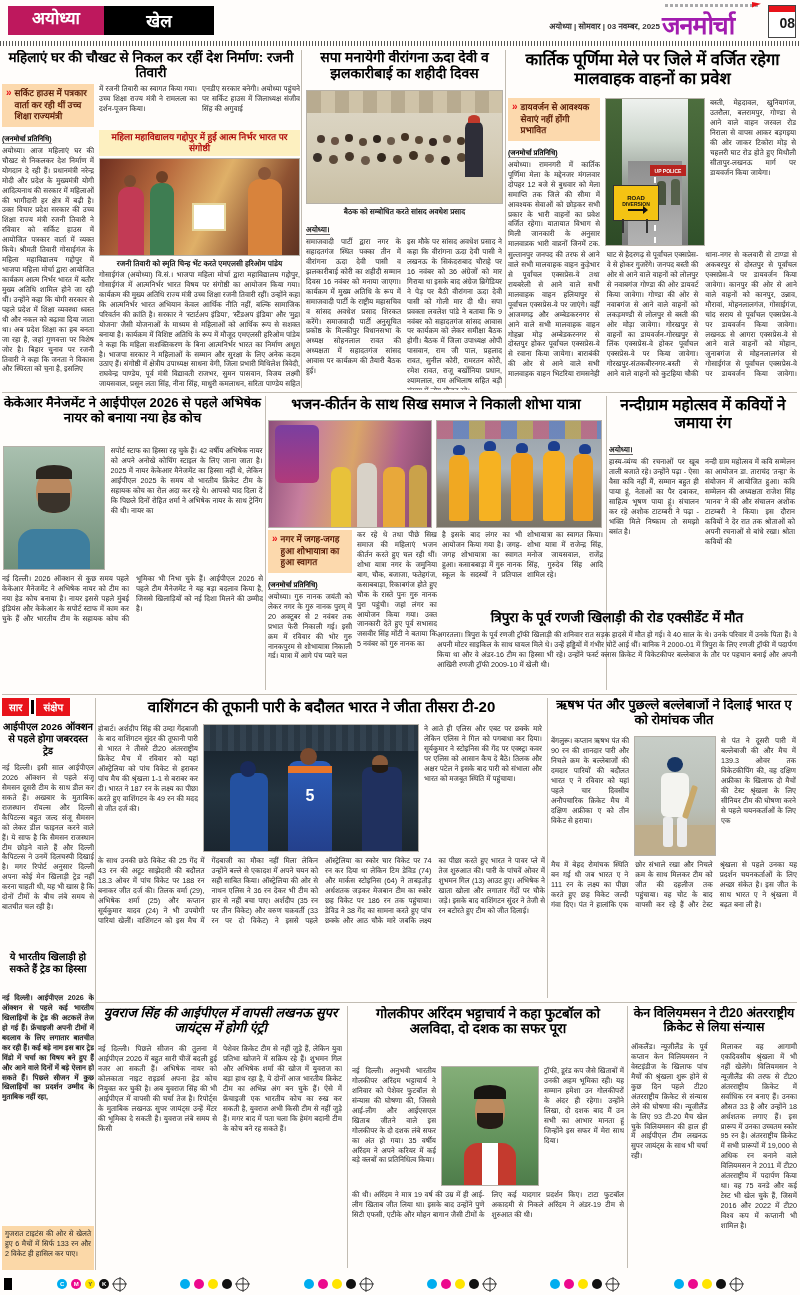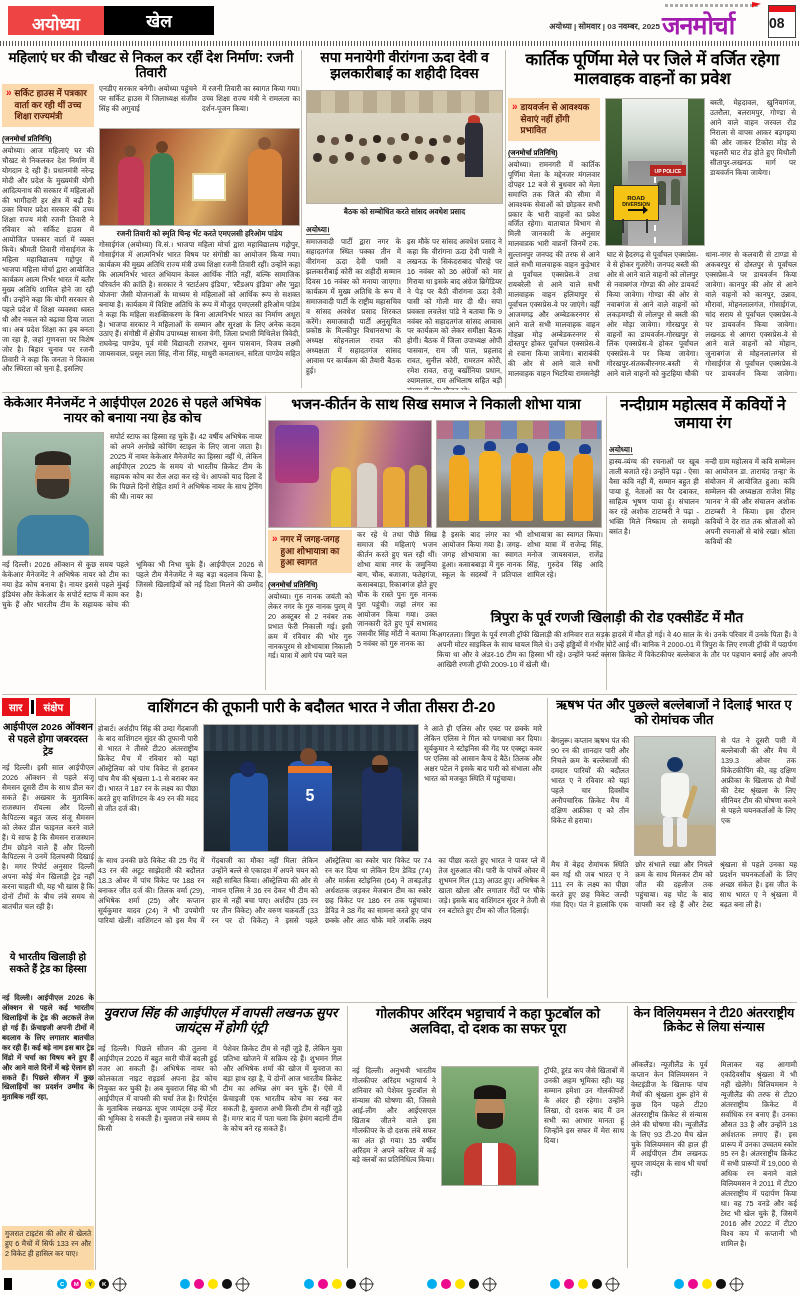--- a/index.html
+++ b/index.html
@@ -30,33 +30,33 @@
   .reg::before{content:"";position:absolute;left:50%;top:-2px;bottom:-2px;width:1px;background:#333;transform:translateX(-50%);}
   .reg::after{content:"";position:absolute;top:50%;left:-2px;right:-2px;height:1px;background:#333;transform:translateY(-50%);}
   .grp{display:flex;gap:4px;align-items:center;}
 </style>
 </head>
 <body>
 
 <div class="page">
 
   <div class="abs" style="left:0;top:0;width:800px;height:40px;">
-    <div class="abs" style="left:8px;top:6px;width:96px;height:29px;background:#ef4444;color:#fff;font-weight:700;font-size:17px;display:flex;align-items:flex-end;justify-content:center;">
+    <div class="abs" style="left:8px;top:6px;width:96px;height:29px;background:#be185d;color:#fff;font-weight:700;font-size:17px;display:flex;align-items:flex-start;justify-content:center;">
         <span>अयोध्या</span>
       </div>
     <div class="abs" style="left:104px;top:6px;width:110px;height:29px;background:#000;color:#fff;font-weight:700;font-size:17px;display:flex;align-items:center;justify-content:center;">
         <span>खेल</span>
       </div>
     <div class="abs" style="left:540px;top:20px;width:120px;font-size:8px;font-weight:700;color:#333;text-align:right;">अयोध्या | सोमवार | 03 नवम्बर, 2025</div>
     <div class="abs" style="left:665px;top:4px;width:95px;height:3px;background:repeating-linear-gradient(90deg,#aaa 0 3px,transparent 3px 5px);"></div>
     <div class="abs" style="left:662px;top:7px;width:102px;font-size:25px;font-weight:900;color:#a21caf;letter-spacing:-1px;">जनमोर्चा</div>
     <div class="abs" style="left:752px;top:2px;width:9px;height:9px;background:#e8131a;clip-path:polygon(0 0,100% 20%,0 60%);"></div>
     <div class="abs" style="left:768px;top:5px;width:26px;height:31px;border:1px solid #444;background:#fff;">
       <div style="width:100%;height:6px;background:#e8131a;"></div>
-      <div style="font-size:14px;font-weight:700;text-align:left;line-height:22px;">08</div>
+      <div style="font-size:14px;font-weight:700;text-align:right;line-height:22px;">08</div>
     </div>
   </div>
   <div class="abs" style="left:0;top:41px;width:800px;height:5px;background:repeating-linear-gradient(90deg,#555 0 1px,transparent 1px 3px);"></div>
 
   <div class="vr" style="left:301px;top:50px;height:338px;"></div>
   <div class="vr" style="left:505px;top:50px;height:338px;"></div>
   <div class="vr" style="left:265px;top:396px;height:294px;"></div>
   <div class="vr" style="left:606px;top:396px;height:294px;"></div>
   <div class="vr" style="left:95px;top:698px;height:572px;"></div>
   <div class="vr" style="left:547px;top:698px;height:300px;"></div>
@@ -72,23 +72,24 @@
       <div style="width:92px;flex:none;">
         <div class="kick">
             <span class="mk">»</span>
             <span>सर्किट हाउस में पत्रकार वार्ता कर रही थीं उच्च शिक्षा राज्यमंत्री</span>
           </div>
         <div class="credit">(जनमोर्चा प्रतिनिधि)</div>
         <div class="bt" style="height:226px;">अयोध्या। आज महिलाएं घर की चौखट से निकलकर देश निर्माण में योगदान दे रही हैं। प्रधानमंत्री नरेन्द्र मोदी और प्रदेश के मुख्यमंत्री योगी आदित्यनाथ की सरकार में महिलाओं की भागीदारी हर क्षेत्र में बढ़ी है। उक्त विचार प्रदेश सरकार की उच्च शिक्षा राज्य मंत्री रजनी तिवारी ने रविवार को सर्किट हाउस में आयोजित पत्रकार वार्ता में व्यक्त किये। श्रीमती तिवारी गोसाईगंज के महिला महाविद्यालय गद्दोपुर में भाजपा महिला मोर्चा द्वारा आयोजित कार्यक्रम आत्म निर्भर भारत में बतौर मुख्य अतिथि शामिल होने जा रही थीं। उन्होंने कहा कि योगी सरकार से पहले प्रदेश में शिक्षा व्यवस्था ध्वस्त थी और नकल को बढ़ावा दिया जाता था। अब प्रदेश शिक्षा का हब बनता जा रहा है, जहां गुणवत्ता पर विशेष जोर है। बिहार चुनाव पर रजनी तिवारी ने कहा कि जनता ने विकास और स्थिरता को चुना है, इसलिए</div>
       </div>
       <div style="width:201px;flex:none;">
         <div style="display:flex;gap:5px;height:44px;">
+          <div class="bt" style="width:98px;">में रजनी तिवारी का स्वागत किया गया। उच्च शिक्षा राज्य मंत्री ने रामलला का दर्शन-पूजन किया।</div>
           <div class="bt" style="width:98px;">एनडीए सरकार बनेगी। अयोध्या पहुंचने पर सर्किट हाउस में जिलाध्यक्ष संजीव सिंह की अगुवाई</div>
-          <div class="bt" style="width:98px;">में रजनी तिवारी का स्वागत किया गया। उच्च शिक्षा राज्य मंत्री ने रामलला का दर्शन-पूजन किया।</div>
         </div>
+        <div class="subhd" style="height:22px;margin:2px 0;">महिला महाविद्यालय गद्दोपुर में हुई आत्म निर्भर भारत पर संगोष्ठी</div>
         <div class="ph" style="width:199px;height:96px;background:linear-gradient(115deg,#6e2f20 0%,#b86a3e 30%,#dfb068 55%,#8e5232 80%,#5e3322 100%);">
           <div class="abs" style="left:18px;top:28px;width:26px;height:68px;background:#c23a55;border-radius:10px 10px 0 0;"></div>
           <div class="abs" style="left:50px;top:24px;width:24px;height:72px;background:#3e7d52;border-radius:10px 10px 0 0;"></div>
           <div class="abs" style="left:148px;top:20px;width:34px;height:76px;background:#d8833c;border-radius:12px 12px 0 0;"></div>
           <div class="abs" style="left:92px;top:44px;width:30px;height:24px;background:#fff;border:2px solid #e8d9a0;"></div>
           <div class="abs" style="left:24px;top:16px;width:12px;height:12px;border-radius:50%;background:#7a4a30;"></div>
           <div class="abs" style="left:56px;top:12px;width:12px;height:12px;border-radius:50%;background:#6e4026;"></div>
           <div class="abs" style="left:158px;top:8px;width:13px;height:13px;border-radius:50%;background:#8a5638;"></div>
         </div>
         <div class="cap">रजनी तिवारी को स्मृति चिन्ह भेंट करते एमएलसी हरिओम पांडेय</div>
@@ -144,21 +145,21 @@
         </div>
         <div class="abs" style="left:16px;top:120px;width:2px;height:14px;background:#333;box-shadow:24px 0 0 #333;"></div>
       </div>
       <div class="bt" style="width:86px;height:146px;">बस्ती, मेहदावल, खुनियागंज, उतरौला, बलरामपुर, गोण्डा से आने वाले वाहन जरवल रोड निराला से वापस आकर बड़गइया की ओर जाकर टिकोरा मोड़ से चहलरी घाट रोड होते हुए मिथौली सीतापुर-लखनऊ मार्ग पर डायवर्जन किया जायेगा।</div>
     </div>
     <div class="bt cols3" style="height:136px;margin-top:4px;">सुल्तानपुर जनपद की तरफ से आने वाले सभी मालवाहक वाहन कुड़ेभार से पूर्वांचल एक्सप्रेस-वे तथा रायबरेली से आने वाले सभी मालवाहक वाहन हलियापुर से पूर्वांचल एक्सप्रेस-वे पर जाएंगे। वहीं आजमगढ़ और अम्बेडकरनगर से आने वाले सभी मालवाहक वाहन गोहन्ना मोड़ अम्बेडकरनगर से दोस्तपुर होकर पूर्वांचल एक्सप्रेस-वे से रवाना किया जायेगा। बाराबंकी की ओर से आने वाले सभी मालवाहक वाहन भिटरिया रामसनेही घाट से हैदरगढ़ से पूर्वांचल एक्सप्रेस-वे से होकर गुजरेंगे। जनपद बस्ती की ओर से आने वाले वाहनों को लोलपुर से नवाबगंज गोण्डा की ओर डायवर्ट किया जावेगा। गोण्डा की ओर से नवाबगंज से आने वाले वाहनों को लकड़मण्डी से लोलपुर से बस्ती की ओर मोड़ा जावेगा। गोरखपुर से वाहनों का डायवर्जन-गोरखपुर से लिंक एक्सप्रेस-वे होकर पूर्वांचल एक्सप्रेस-वे पर किया जावेगा। गोरखपुर-संतकबीरनगर-बस्ती से आने वाले वाहनों को कुटहिया चौकी थाना-नगर से कलवारी से टाण्डा से अकबरपुर से दोस्तपुर से पूर्वांचल एक्सप्रेस-वे पर डायवर्जन किया जावेगा। कानपुर की ओर से आने वाले वाहनों को कानपुर, उन्नाव, मौरावां, मोहनलालगंज, गोसाईगंज, चांद सराय से पूर्वांचल एक्सप्रेस-वे पर डायवर्जन किया जावेगा। लखनऊ से आगरा एक्सप्रेस-वे से आने वाले वाहनों को मोहान, जुनाबगंज से मोहनलालगंज से गोसाईगंज से पूर्वांचल एक्सप्रेस-वे पर डायवर्जन किया जावेगा। सीतापुर, शाहजहांपुर से आने वाले वाहनों को आईआईएम रोड दुबग्गा से आलमबाग, नहरिया से शहीदपथ होते हुए अहिमामऊ से होते हुए पूर्वांचल एक्सप्रेस-वे पर डायवर्जन किया जावेगा।</div>
   </div>
 
   <div class="art" style="left:2px;top:396px;width:261px;height:294px;">
     <div class="h" style="font-size:13px;height:34px;">केकेआर मैनेजमेंट ने आईपीएल 2026 से पहले अभिषेक नायर को बनाया नया हेड कोच</div>
-    <div style="display:flex;gap:6px;margin-top:2px;">
+    <div style="display:flex;gap:6px;margin-top:16px;justify-content:center;">
       <div class="ph" style="width:100px;height:122px;background:linear-gradient(#a9c0af,#87a28e 60%,#70907a);">
         <div class="abs" style="left:14px;bottom:0;width:72px;height:40px;background:#3e7e9e;border-radius:16px 16px 0 0;"></div>
         <div class="abs" style="left:32px;top:22px;width:36px;height:44px;border-radius:50% 50% 46% 46%;background:#b9885f;"></div>
         <div class="abs" style="left:32px;top:18px;width:36px;height:14px;border-radius:50% 50% 0 0;background:#2c2620;"></div>
         <div class="abs" style="left:34px;top:46px;width:32px;height:20px;border-radius:0 0 46% 46%;background:#3a332b;"></div>
       </div>
       <div class="bt" style="width:152px;height:122px;">सपोर्ट स्टाफ का हिस्सा रह चुके हैं। 42 वर्षीय अभिषेक नायर को अपने अनोखे कोचिंग स्टाइल के लिए जाना जाता है। 2025 में नायर केकेआर मैनेजमेंट का हिस्सा नहीं थे, लेकिन आईपीएल 2025 के समय वो भारतीय क्रिकेट टीम के सहायक कोच का रोल अदा कर रहे थे। आपको याद दिला दें कि पिछले दिनों रोहित शर्मा ने अभिषेक नायर के साथ ट्रेनिंग की थी। नायर का</div>
     </div>
     <div class="bt cols2" style="height:128px;margin-top:4px;">नई दिल्ली। 2026 ऑक्शन से कुछ समय पहले केकेआर मैनेजमेंट ने अभिषेक नायर को टीम का नया हेड कोच बनाया है। नायर इससे पहले मुंबई इंडियंस और केकेआर के सपोर्ट स्टाफ में काम कर चुके हैं और भारतीय टीम के सहायक कोच की भूमिका भी निभा चुके हैं। आईपीएल 2026 से पहले टीम मैनेजमेंट ने यह बड़ा बदलाव किया है, जिससे खिलाड़ियों को नई दिशा मिलने की उम्मीद है।</div>
   </div>
@@ -276,25 +277,26 @@
     <div style="display:flex;gap:5px;margin-top:20px;">
       <div class="bt" style="width:84px;height:120px;">नई दिल्ली। अनुभवी भारतीय गोलकीपर अरिंदम भट्टाचार्य ने शनिवार को पेशेवर फुटबॉल से संन्यास की घोषणा की, जिससे आई-लीग और आईएसएल खिताब जीतने वाले इस गोलकीपर के दो दशक लंबे सफर का अंत हो गया। 35 वर्षीय अरिंदम ने अपने करियर में कई बड़े क्लबों का प्रतिनिधित्व किया।</div>
       <div class="ph" style="width:96px;height:118px;background:linear-gradient(#84ae78,#5e8f58 70%,#4e7c4a);">
         <div class="abs" style="left:22px;bottom:0;width:52px;height:42px;background:linear-gradient(90deg,#c43a2e 0 34%,#fff 34% 66%,#c43a2e 66%);border-radius:14px 14px 0 0;"></div>
         <div class="abs" style="left:33px;top:24px;width:30px;height:38px;border-radius:50% 50% 44% 44%;background:#bb8a5e;"></div>
         <div class="abs" style="left:32px;top:18px;width:32px;height:14px;border-radius:50% 50% 0 0;background:#191512;"></div>
         <div class="abs" style="left:35px;top:46px;width:26px;height:16px;border-radius:0 0 44% 44%;background:#241c16;"></div>
       </div>
       <div class="bt" style="width:80px;height:120px;">ट्रॉफी, डूरंड कप जैसे खिताबों में उनकी अहम भूमिका रही। यह सम्मान हमेशा उन गोलकीपरों के अंदर ही रहेगा। उन्होंने लिखा, दो दशक बाद मैं उन सभी का आभार मानता हूं जिन्होंने इस सफर में मेरा साथ दिया।</div>
     </div>
+    <div class="bt cols2" style="height:92px;margin-top:4px;">की थी। अरिंदम ने मात्र 19 वर्ष की उम्र में ही आई-लीग खिताब जीत लिया था। इसके बाद उन्होंने पुणे सिटी एफसी, एटीके और मोहन बागान जैसी टीमों के लिए कई यादगार प्रदर्शन किए। टाटा फुटबॉल अकादमी से निकले अरिंदम ने अंडर-19 टीम से शुरुआत की थी।</div>
   </div>
 
   <div class="art" style="left:631px;top:1006px;width:166px;height:262px;">
     <div class="h" style="font-size:12.5px;height:36px;">केन विलियमसन ने टी20 अंतरराष्ट्रीय क्रिकेट से लिया संन्यास</div>
-    <div style="display:flex;gap:13px;margin-top:18px;">
+    <div style="display:flex;gap:13px;margin-top:0;">
       <div class="bt" style="width:79px;height:218px;">ऑकलैंड। न्यूजीलैंड के पूर्व कप्तान केन विलियमसन ने वेस्टइंडीज के खिलाफ पांच मैचों की श्रृंखला शुरू होने से कुछ दिन पहले टी20 अंतरराष्ट्रीय क्रिकेट से संन्यास लेने की घोषणा की। न्यूजीलैंड के लिए 93 टी-20 मैच खेल चुके विलियमसन की हाल ही में आईपीएल टीम लखनऊ सुपर जायंट्स के साथ भी चर्चा रही।</div>
       <div class="bt" style="width:79px;height:218px;">मिलाकर वह आगामी एकदिवसीय श्रृंखला में भी नहीं खेलेंगे। विलियमसन ने न्यूजीलैंड की तरफ से टी20 अंतरराष्ट्रीय क्रिकेट में सर्वाधिक रन बनाए हैं। उनका औसत 33 है और उन्होंने 18 अर्धशतक लगाए हैं। इस प्रारूप में उनका उच्चतम स्कोर 95 रन है। अंतरराष्ट्रीय क्रिकेट में सभी प्रारूपों में 19,000 से अधिक रन बनाने वाले विलियमसन ने 2011 में टी20 अंतरराष्ट्रीय में पदार्पण किया था। वह 75 वनडे और कई टेस्ट भी खेल चुके हैं, जिसमें 2016 और 2022 में टी20 विश्व कप में कप्तानी भी शामिल है।</div>
     </div>
   </div>
 
   <div class="abs" style="left:4px;top:1278px;width:8px;height:12px;background:#000;"></div>
   <div class="abs" style="left:0;top:1275px;width:800px;height:18px;display:flex;justify-content:space-around;align-items:center;padding:0 30px;box-sizing:border-box;">
     <div class="grp">
       <span class="dot" style="background:#00adef;">
           <span>C</span>

